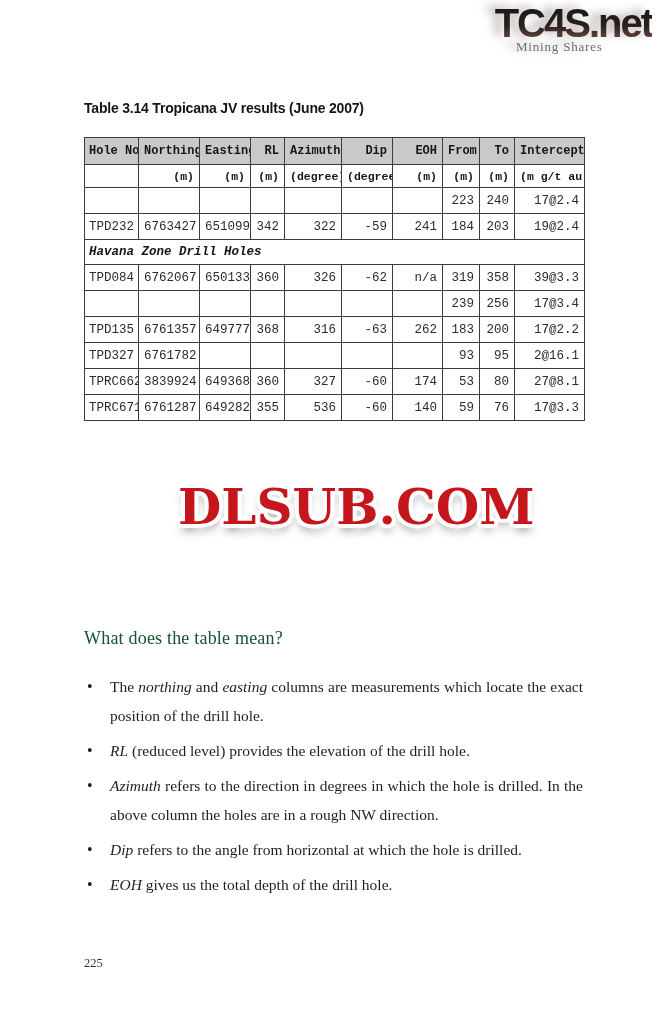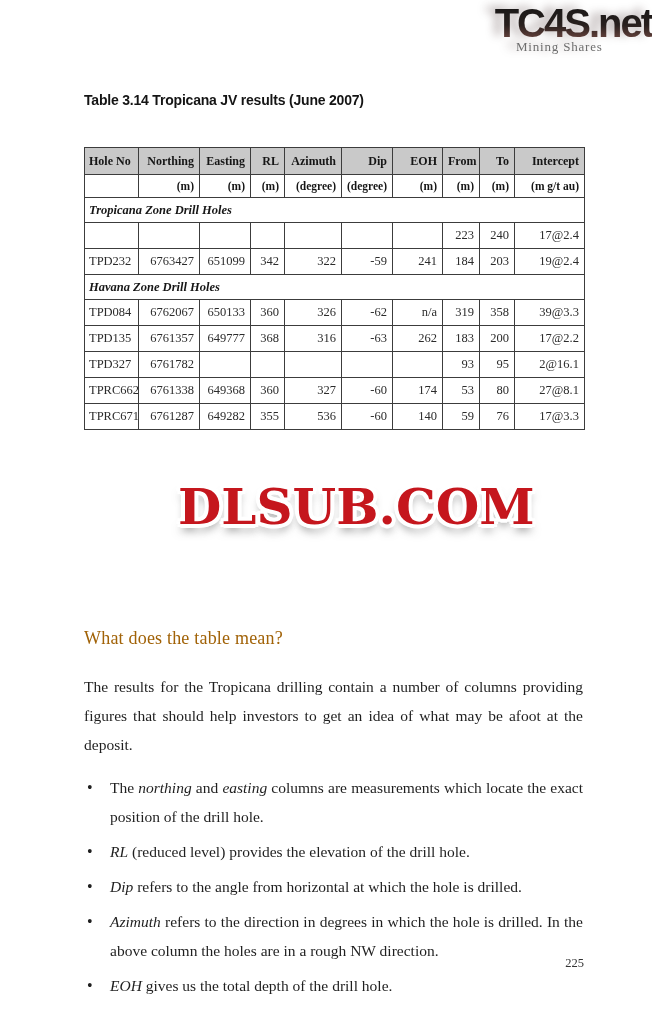--- a/index.html
+++ b/index.html
@@ -29,30 +29,30 @@
     -webkit-background-clip:text;background-clip:text;color:transparent;
   }
   .logo-tagline{
     display:block;margin-top:-5px;transform:translateX(-14px);
     font-family:"Liberation Serif", serif;
     font-size:13px;color:#6e6e6e;letter-spacing:0.8px;
   }
 
   
   .table-title{
-    position:absolute;left:84px;top:92px;width:500px;
+    position:absolute;left:84px;top:100px;width:500px;
     font-family:"Liberation Sans", sans-serif;font-weight:bold;
     font-size:14px;color:#141414;letter-spacing:-0.2px;
   }
 
   
   table.drill{
-    position:absolute;left:84px;top:147px;width:500px;
+    position:absolute;left:84px;top:137px;width:500px;
     border-collapse:collapse;table-layout:fixed;
-    font-family:Liberation Serif, serif;color:#2b2b2b;
+    font-family:Liberation Mono, monospace;color:#2b2b2b;
     border:1px solid #2f2f2f;
   }
   table.drill td, table.drill th{
     border:1px solid #3c3c3c;
     padding:0 5px;
     font-size:12.5px;
     height:26px;
     white-space:nowrap;overflow:hidden;
     text-align:right;vertical-align:middle;
   }
@@ -81,39 +81,39 @@
     pointer-events:none;
   }
 
   
   .content{
     position:absolute;left:84px;top:625px;width:499px;
     font-family:"Liberation Serif", serif;color:#1f1f1f;
   }
   .content h2{
     font-size:18px;font-weight:normal;line-height:26px;
-    color:#a16207;margin:0 0 21px 0;letter-spacing:0.2px;
+    color:#14532d;margin:0 0 21px 0;letter-spacing:0.2px;
   }
   .content p.intro{
     font-size:15.5px;line-height:29px;text-align:justify;margin:0 0 14px 0;
   }
   ul.bullets{list-style:none;}
   ul.bullets li{
     position:relative;padding-left:26px;margin-bottom:6px;
     font-size:15.5px;line-height:29px;text-align:justify;
   }
   ul.bullets li::before{
     content:"\2022";position:absolute;left:3px;top:0;
     font-size:16px;
   }
   ul.bullets em{font-style:italic;}
 
   
   .page-number{
-    position:absolute;left:84px;top:956px;width:500px;text-align:right;
+    position:absolute;left:84px;top:956px;width:500px;
     font-size:12.5px;color:#333;
   }
   .footer-banner{
     position:absolute;top:1020px;right:4px;
     font-family:"Liberation Sans", sans-serif;font-weight:bold;
     font-size:38px;line-height:44px;letter-spacing:-1.5px;
     color:var(--banner-rose);
     text-shadow:
       -2px -2px 0 #3f1013, 2px -2px 0 #3f1013, -2px 2px 0 #3f1013, 2px 2px 0 #3f1013,
       -3px 0 0 #3f1013, 3px 0 0 #3f1013, 0 -3px 0 #3f1013, 0 3px 0 #3f1013,
@@ -162,23 +162,20 @@
         <td>(m)</td>
         <td>(m)</td>
         <td>(m)</td>
         <td>(degree)</td>
         <td>(degree)</td>
         <td>(m)</td>
         <td>(m)</td>
         <td>(m)</td>
         <td>(m g/t au)</td>
       </tr>
-      <tr class="section">
-        <td colspan="10">Tropicana Zone Drill Holes</td>
-      </tr>
       <tr>
         <td class="first"></td>
         <td></td>
         <td></td>
         <td></td>
         <td></td>
         <td></td>
         <td></td>
         <td>223</td>
         <td>240</td>
@@ -205,20 +202,32 @@
         <td>650133</td>
         <td>360</td>
         <td>326</td>
         <td>-62</td>
         <td>n/a</td>
         <td>319</td>
         <td>358</td>
         <td>39@3.3</td>
       </tr>
       <tr>
+        <td class="first"></td>
+        <td></td>
+        <td></td>
+        <td></td>
+        <td></td>
+        <td></td>
+        <td></td>
+        <td>239</td>
+        <td>256</td>
+        <td>17@3.4</td>
+      </tr>
+      <tr>
         <td class="first">TPD135</td>
         <td>6761357</td>
         <td>649777</td>
         <td>368</td>
         <td>316</td>
         <td>-63</td>
         <td>262</td>
         <td>183</td>
         <td>200</td>
         <td>17@2.2</td>
@@ -230,21 +239,21 @@
         <td></td>
         <td></td>
         <td></td>
         <td></td>
         <td>93</td>
         <td>95</td>
         <td>2@16.1</td>
       </tr>
       <tr>
         <td class="first">TPRC662</td>
-        <td>6761338</td>
+        <td>3839924</td>
         <td>649368</td>
         <td>360</td>
         <td>327</td>
         <td>-60</td>
         <td>174</td>
         <td>53</td>
         <td>80</td>
         <td>27@8.1</td>
       </tr>
       <tr>
@@ -259,25 +268,24 @@
         <td>76</td>
         <td>17@3.3</td>
       </tr>
     </tbody>
 </table>
 
 <div class="watermark">DLSUB.COM</div>
 
 <div class="content">
   <h2>What does the table mean?</h2>
-  <p class="intro">The results for the Tropicana drilling contain a number of columns providing figures that should help investors to get an idea of what may be afoot at the deposit.</p>
   <ul class="bullets">
       <li><span>The </span><em>northing</em><span> and </span><em>easting</em><span> columns are measurements which locate the exact position of the drill hole.</span></li>
       <li><em>RL</em><span> (reduced level) provides the elevation of the drill hole.</span></li>
+      <li><em>Azimuth</em><span> refers to the direction in degrees in which the hole is drilled. In the above column the holes are in a rough NW direction.</span></li>
       <li><em>Dip</em><span> refers to the angle from horizontal at which the hole is drilled.</span></li>
-      <li><em>Azimuth</em><span> refers to the direction in degrees in which the hole is drilled. In the above column the holes are in a rough NW direction.</span></li>
       <li><em>EOH</em><span> gives us the total depth of the drill hole.</span></li>
     </ul>
 </div>
 
 <div class="page-number">225</div>
 
 <div class="footer-banner">TradersXtreme.com</div>
 
 </body></html>

